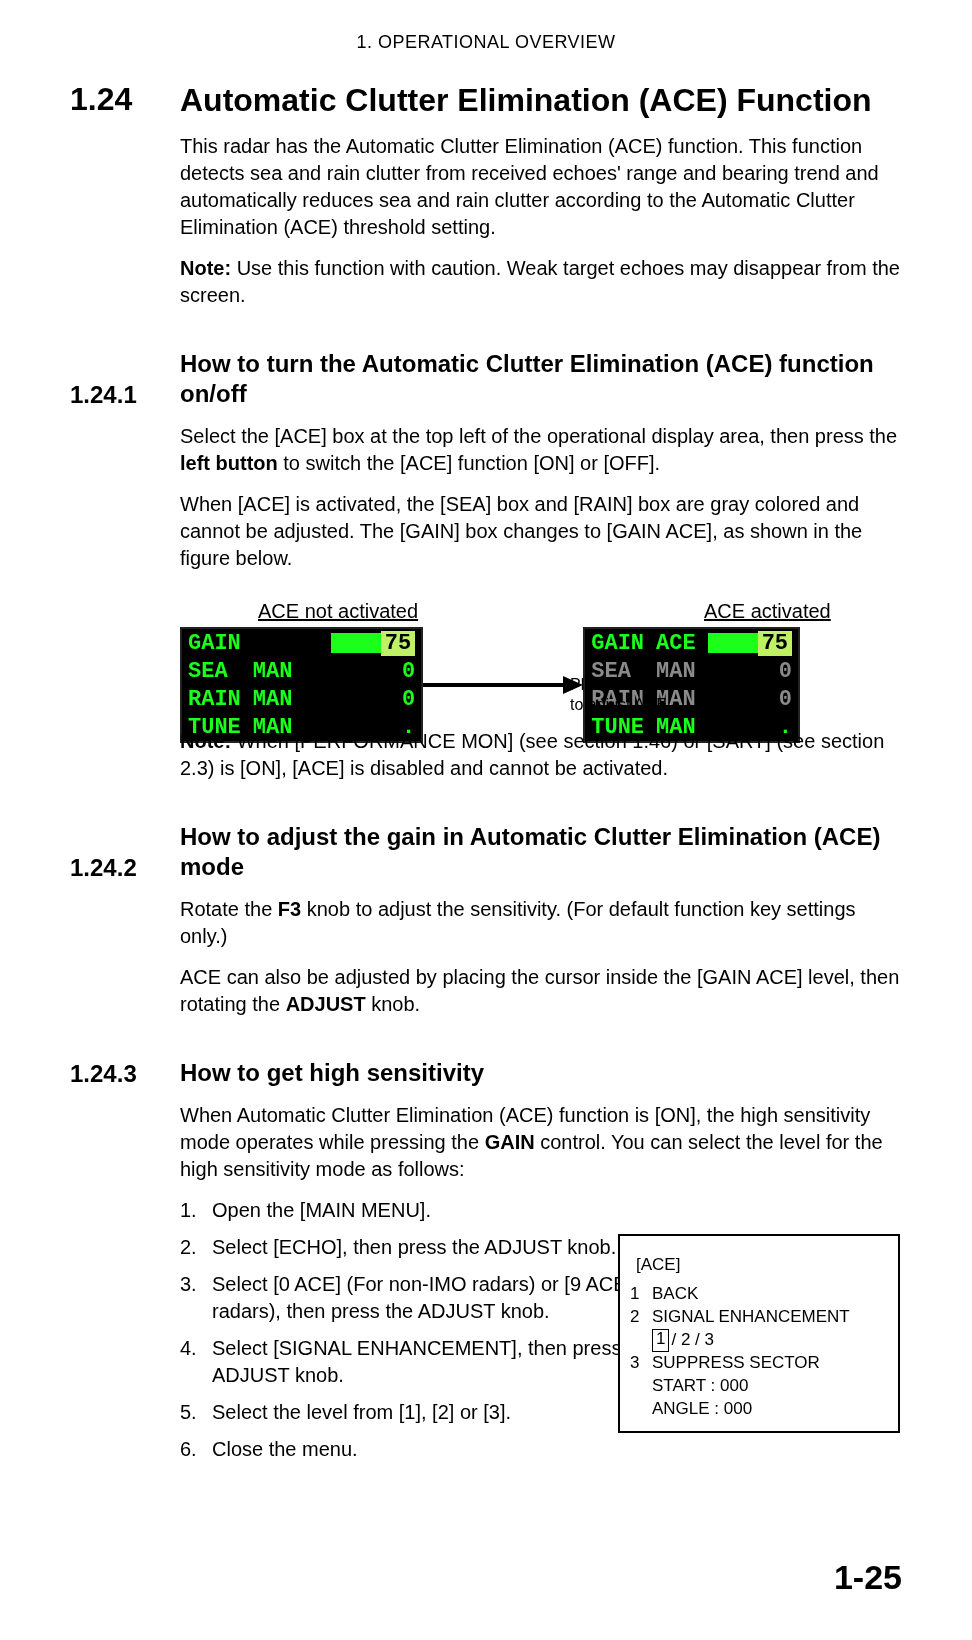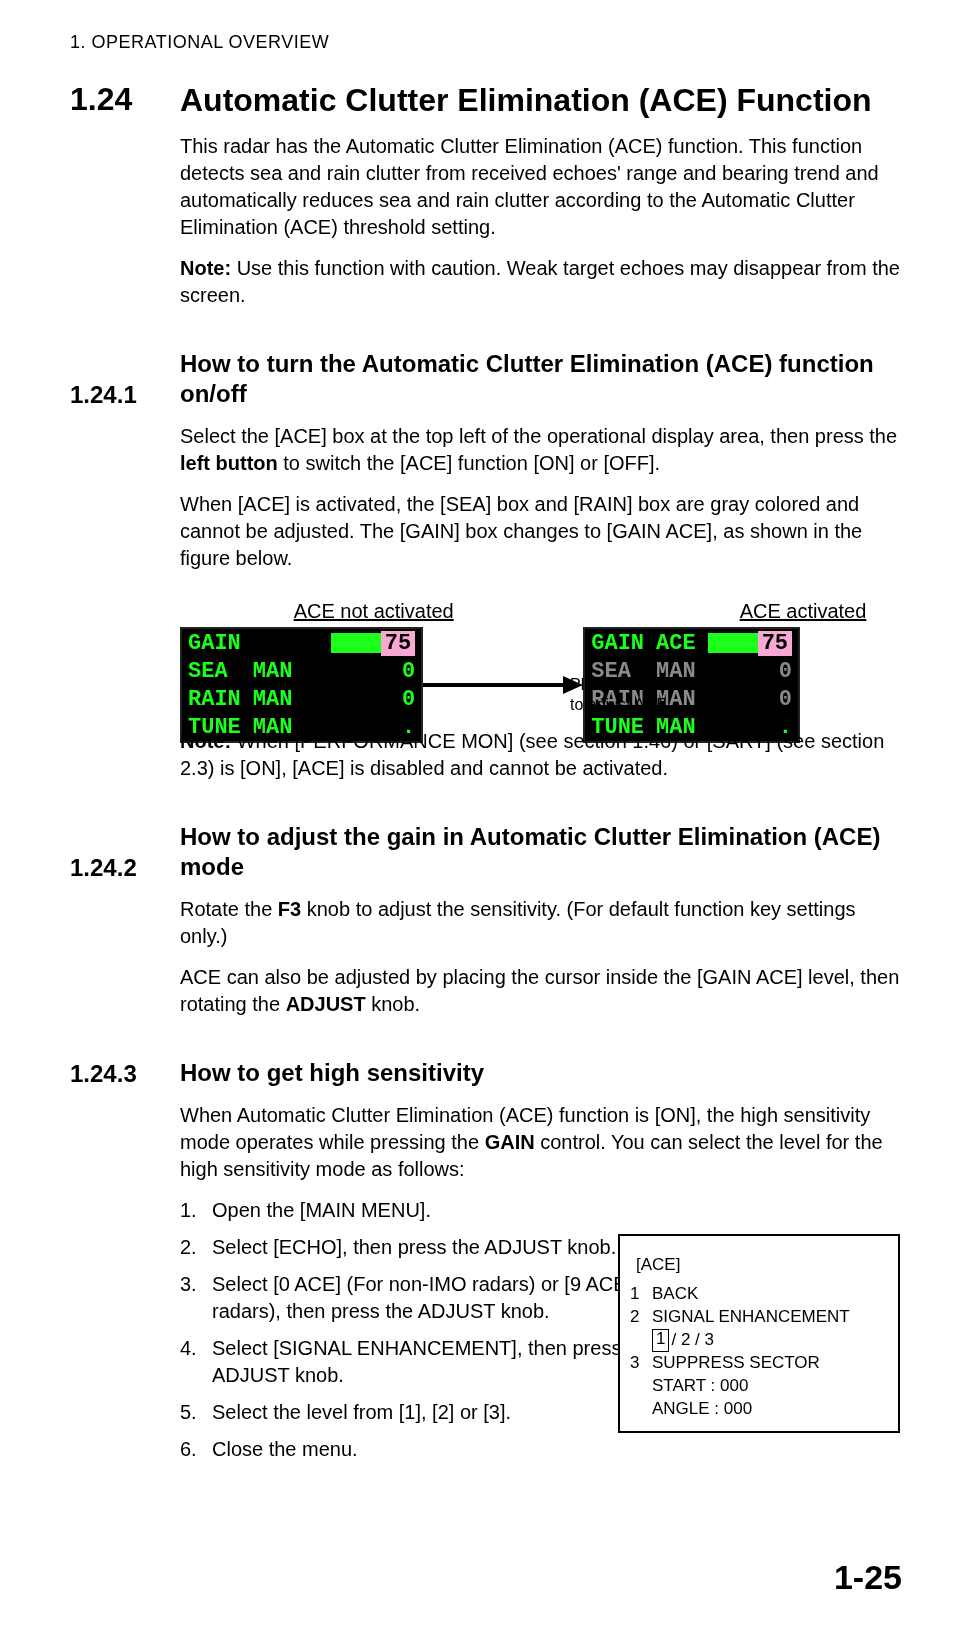--- a/index.html
+++ b/index.html
@@ -1,44 +1,44 @@
 <!DOCTYPE html>
 <html><head>
 <meta charset="utf-8">
 <style>
   html,body{margin:0;padding:0;background:#fff;color:#000;font-family:Arial,Helvetica,sans-serif}
   .page{width:972px;height:1640px;position:relative;box-sizing:border-box;padding:32px 70px 40px 70px}
-  .chapter-header{text-align:left;font-size:18px;letter-spacing:0.5px;margin-bottom:28px}
+  .chapter-header{text-align:center;font-size:18px;letter-spacing:0.5px;margin-bottom:28px}
   .sec-row{display:flex;align-items:flex-start;margin-top:18px}
   .sec-num{font-size:32px;font-weight:bold;width:110px;flex-shrink:0}
   .sec-title{font-size:32px;font-weight:bold;line-height:1.2}
   .body-indent{margin-left:110px}
   .para{font-size:20px;line-height:1.35;margin-top:14px}
   .para .bold{font-weight:bold}
   .sub-row{display:flex;align-items:flex-end;margin-top:40px}
   .sub-num{font-size:24px;font-weight:bold;width:110px;flex-shrink:0}
   .sub-title{font-size:24px;font-weight:bold;line-height:1.25}
   .ol{margin:14px 0 0 0;padding:0;list-style:none}
   .ol li{font-size:20px;line-height:1.35;display:flex;margin-top:10px}
   .ol .n{width:32px;flex-shrink:0}
   .ol .t{}
   .page-num{position:absolute;bottom:43px;right:70px;font-size:34px;font-weight:bold}
   
   .figwrap{margin:28px 0 0 0}
-  .fig-labels{display:flex;font-size:20px;text-decoration:underline;margin-bottom:4px;margin-left:78px;justify-content:center;}
+  .fig-labels{display:flex;font-size:20px;text-decoration:underline;margin-bottom:4px;margin-left:78px;}
   .fig-labels .lab1{width:290px}
   .fig-labels .lab2{margin-left:156px}
   .fig-row{display:flex;align-items:center}
   .radbox{border:2px solid #222;background:#000;display:inline-block}
   .radbox table{border-collapse:collapse}
   .radbox td{font-family:"Courier New",monospace;font-weight:bold;font-size:22px;color:#1bff1b;padding:0 6px;height:28px;white-space:pre}
   .radbox tr.dim td{color:#8a8a8a}
   .radbox td.valcell{text-align:right;min-width:76px}
   .radbox td.valcell .bar{display:inline-block;height:20px;background:#1bff1b;vertical-align:middle}
-  .radbox td.valcell .num{display:inline-block;color:#000;background:#f9a8d4;padding:0 4px;font-weight:bold}
+  .radbox td.valcell .num{display:inline-block;color:#000;background:#bef264;padding:0 4px;font-weight:bold}
   .arrow{width:160px;display:flex;align-items:center;justify-content:center}
   .arrow svg{width:160px;height:18px}
   .callout{font-size:16px;margin-top:-68px;margin-left:390px;line-height:1.2}
   
   .menu-graphic{position:absolute;right:72px;top:1234px;width:282px;border:2px solid #000;font-family:Arial,Helvetica,sans-serif;font-size:17px;line-height:1.35;padding:18px 10px 10px 10px;box-sizing:border-box;background:#fff}
   .menu-graphic .mrow{display:flex}
   .menu-graphic .mn{width:22px;flex-shrink:0}
   .menu-graphic .boxed{display:inline-block;border:1.5px solid #000;padding:0 3px;line-height:1;margin-right:2px}
 </style>
 </head>

